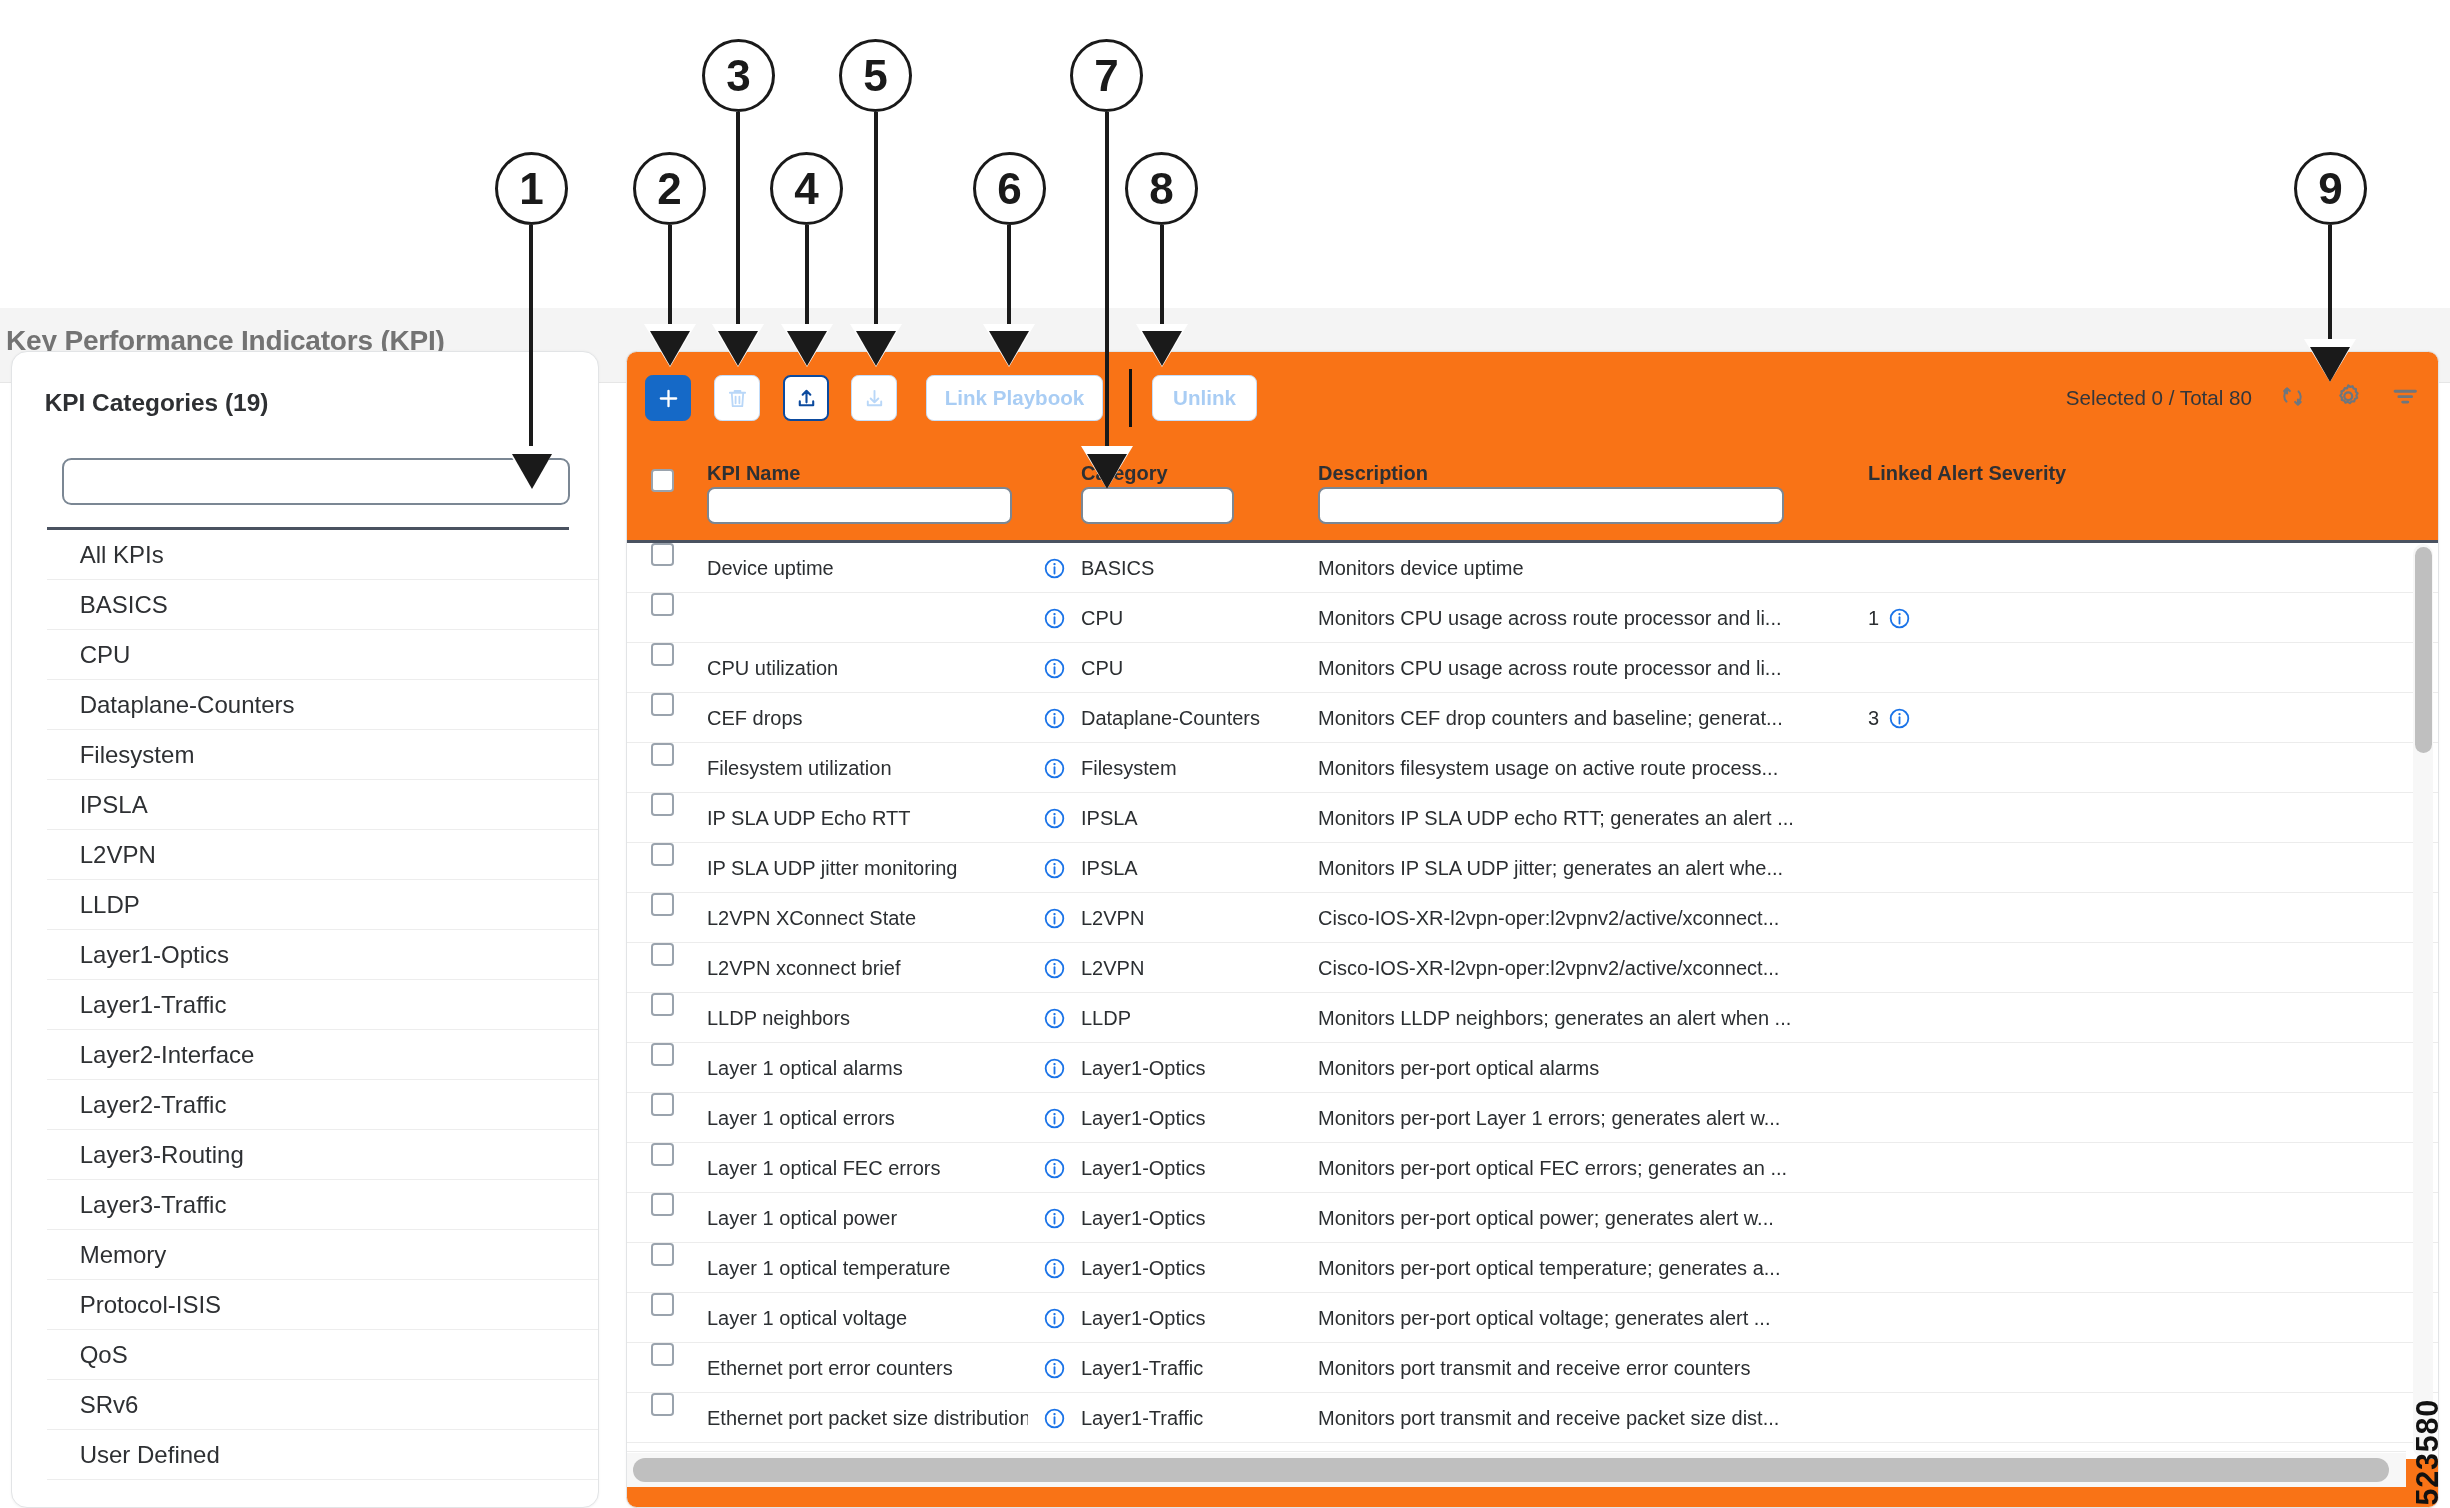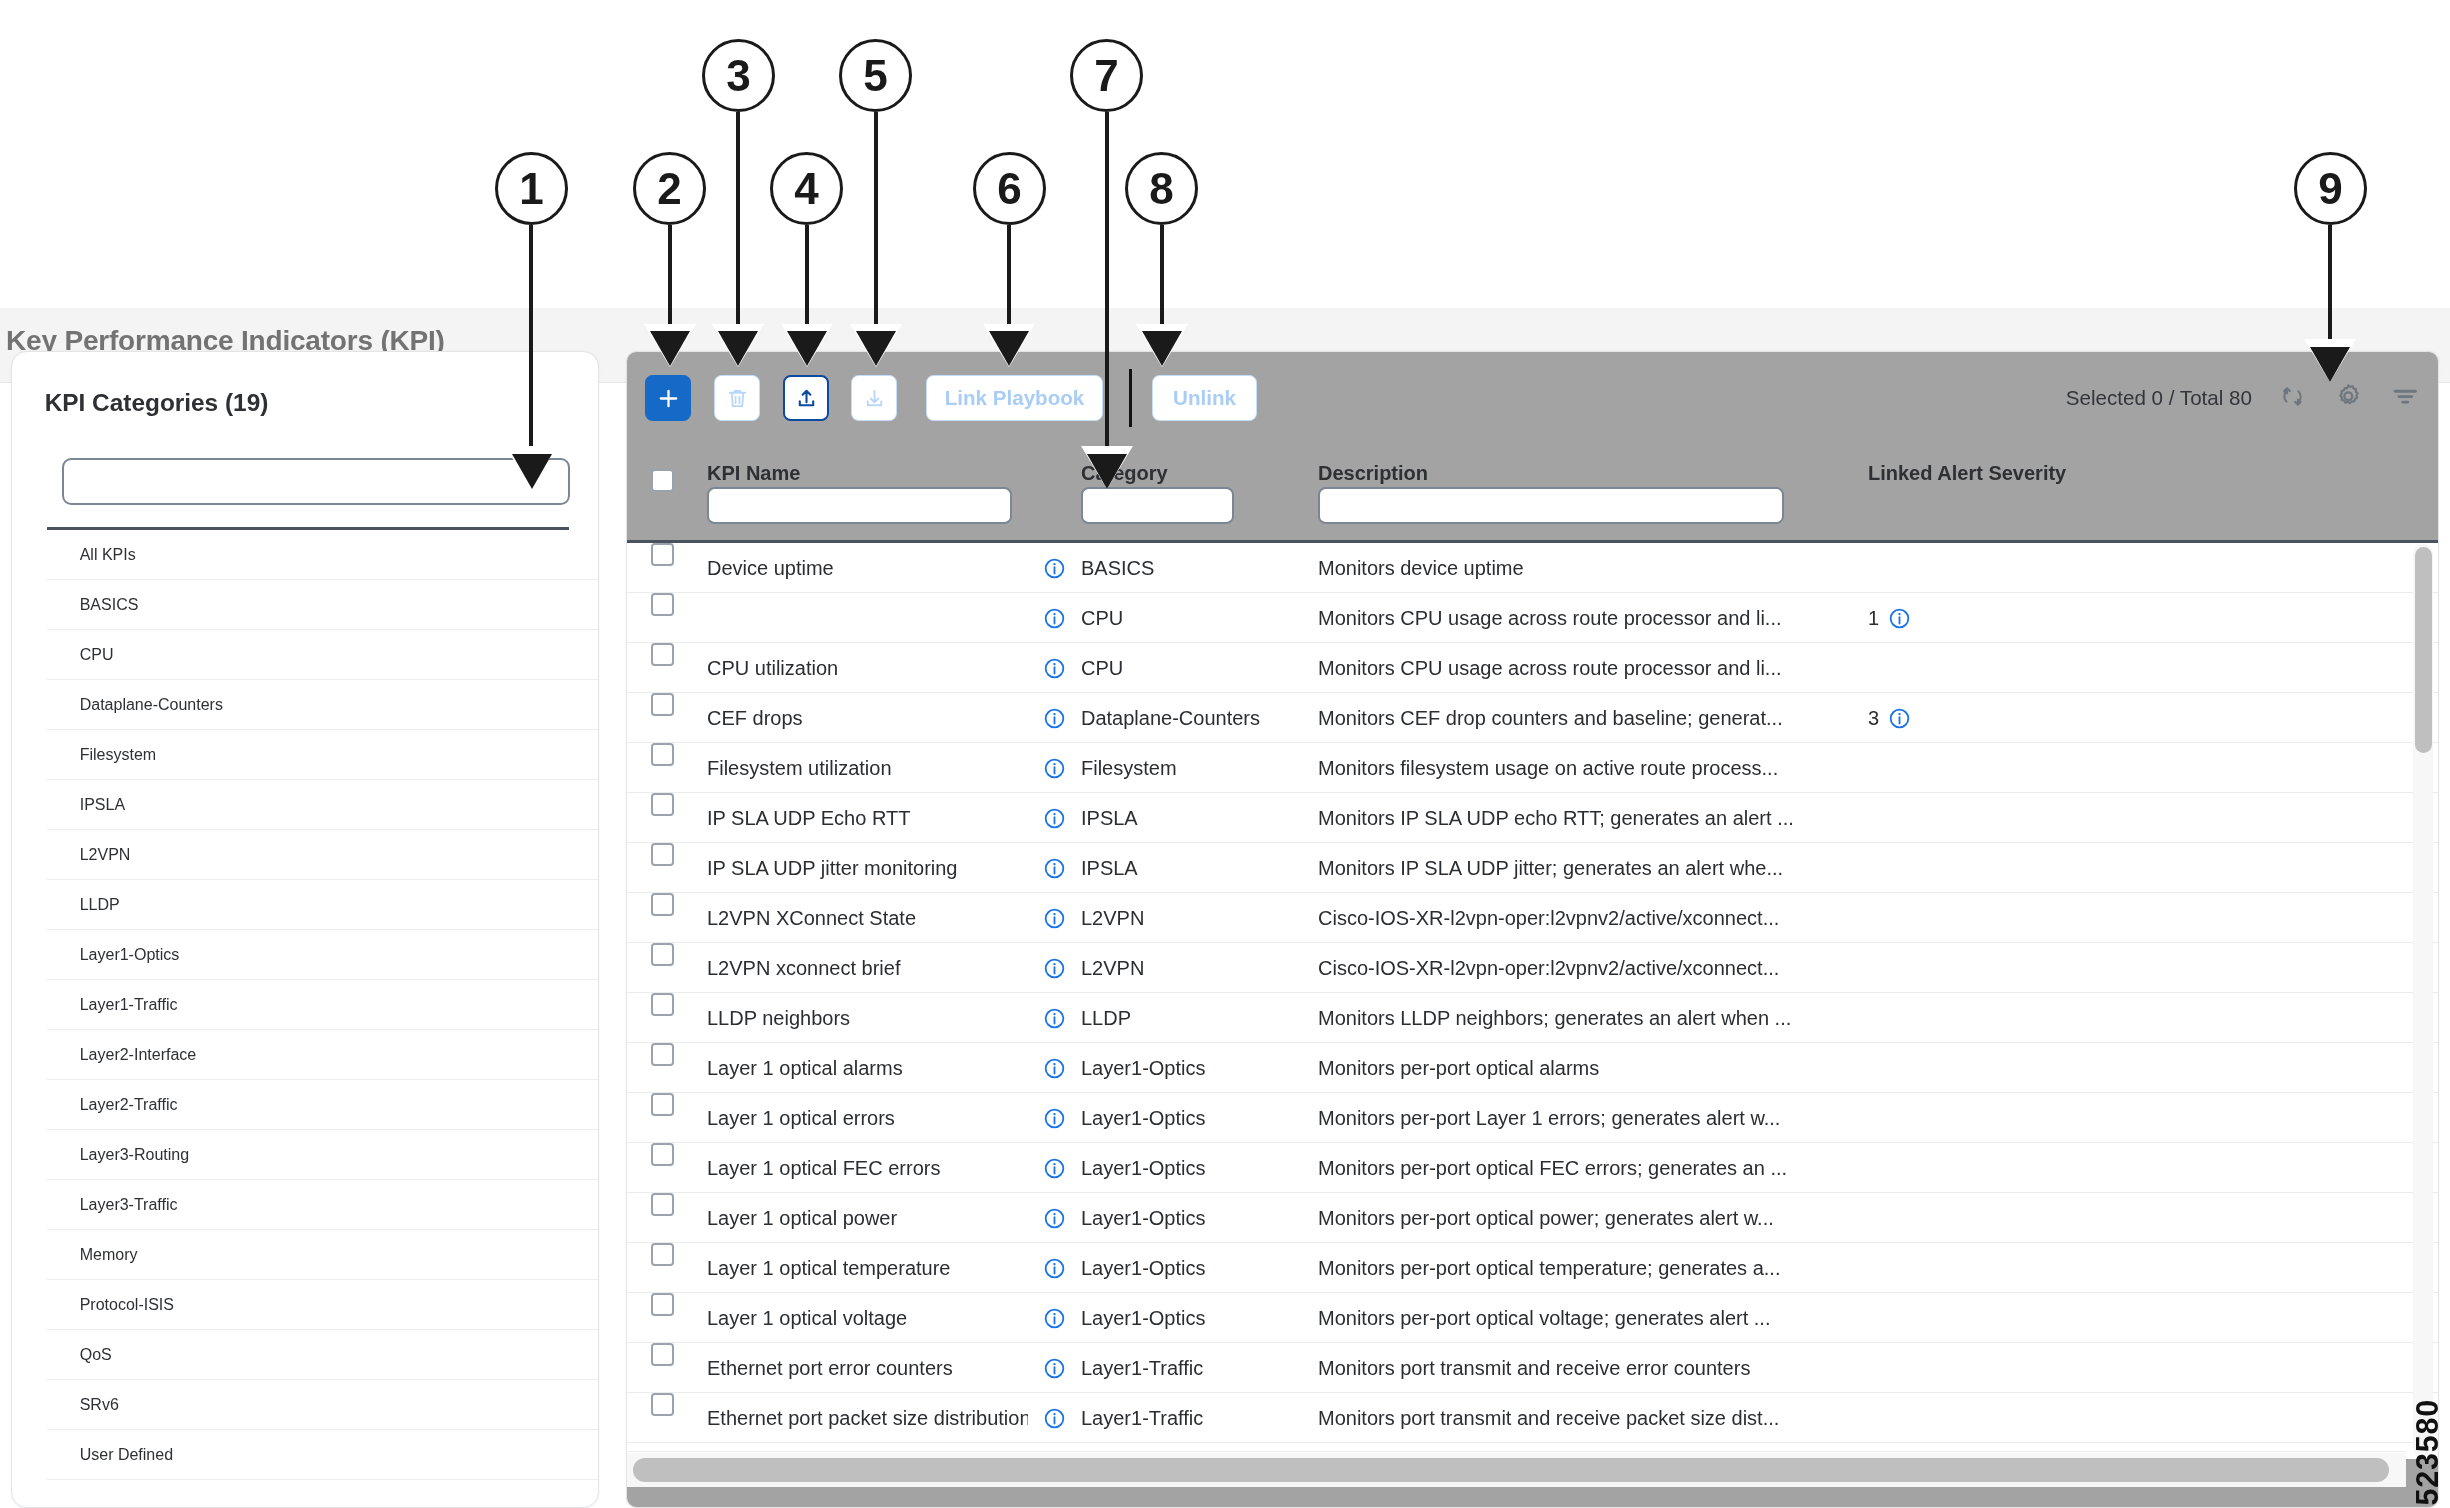--- a/index.html
+++ b/index.html
@@ -74,32 +74,32 @@
     padding:0 10.7px;outline:none;
   }
   #cat-divider{
     position:absolute;left:35px;top:175px;width:522px;height:3.1px;background:#4a5260;
   }
   #cat-list{
     position:absolute;left:35px;top:178px;width:553px;
   }
   .cat-item{
     height:50px;line-height:50px;
-    font-size:16px;color:#2e3033;
+    font-size:24px;color:#2e3033;
     padding-left:33px;
     border-bottom:0.8px solid #ededed;
     box-sizing:border-box;
     white-space:nowrap;
     cursor:pointer;
   }
 
   
   #right-panel{
     position:absolute;left:626px;top:351px;width:1813px;height:1157px;
-    background:#a3a3a3;
+    background:#f97316;
     border:0.8px solid #e2e4e6;
     border-radius:10.7px;
     box-sizing:border-box;
     box-shadow:0 0.8px 2.3px rgba(0,0,0,.05);
     overflow:hidden;
   }
 
   
   #toolbar{position:absolute;left:0;top:0;width:1813px;height:86px;}
   .tb-btn{

